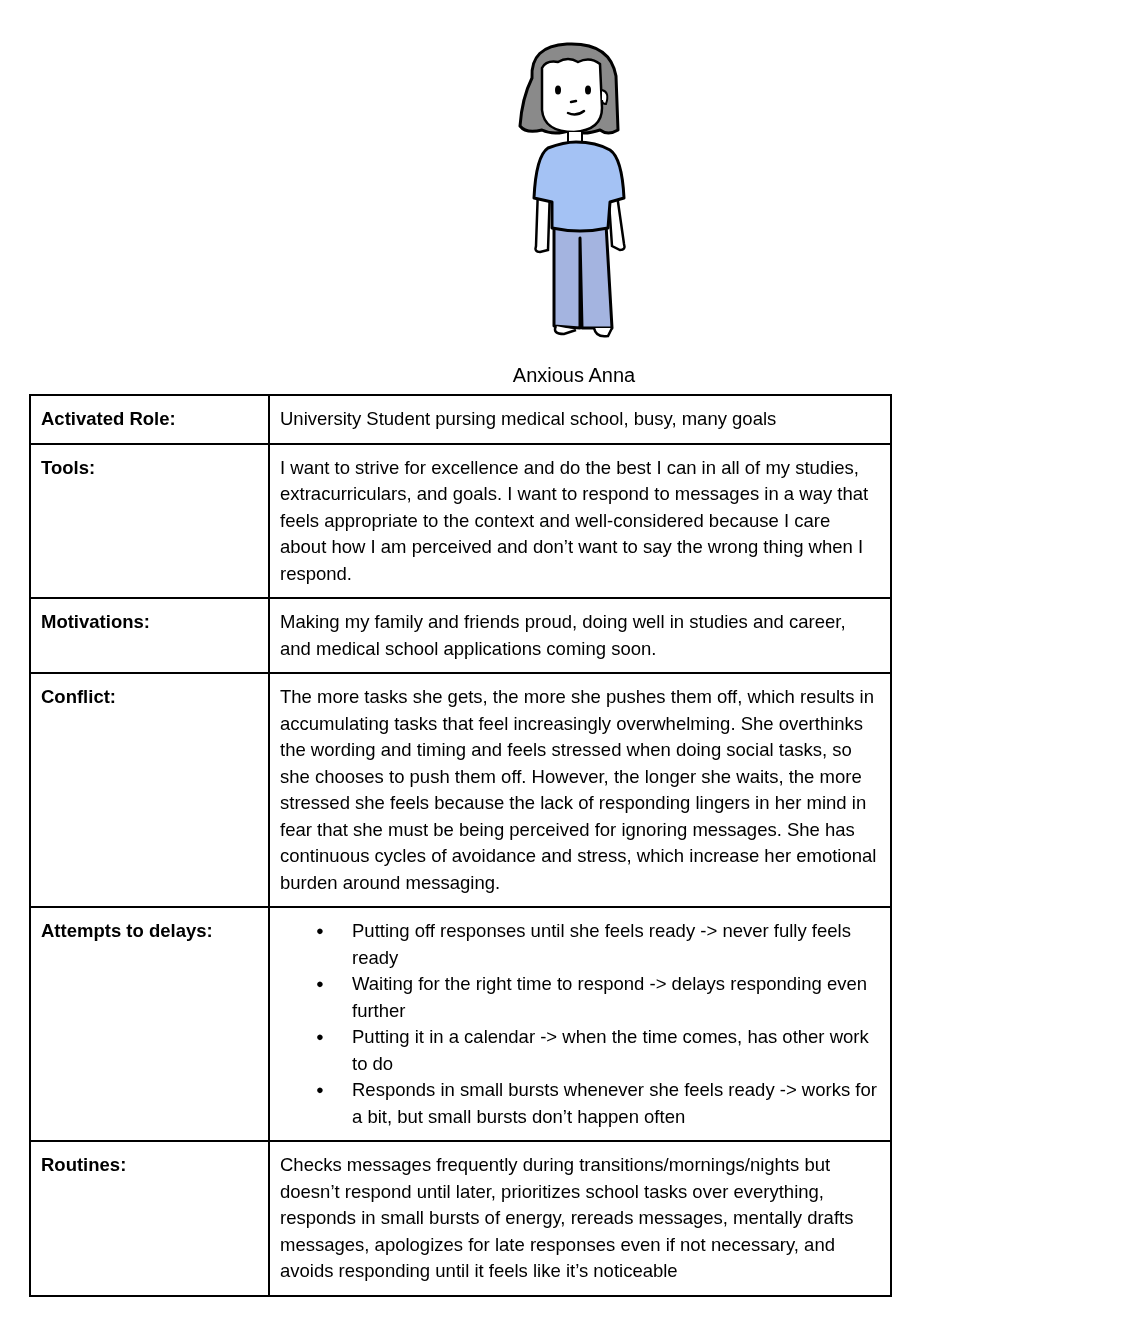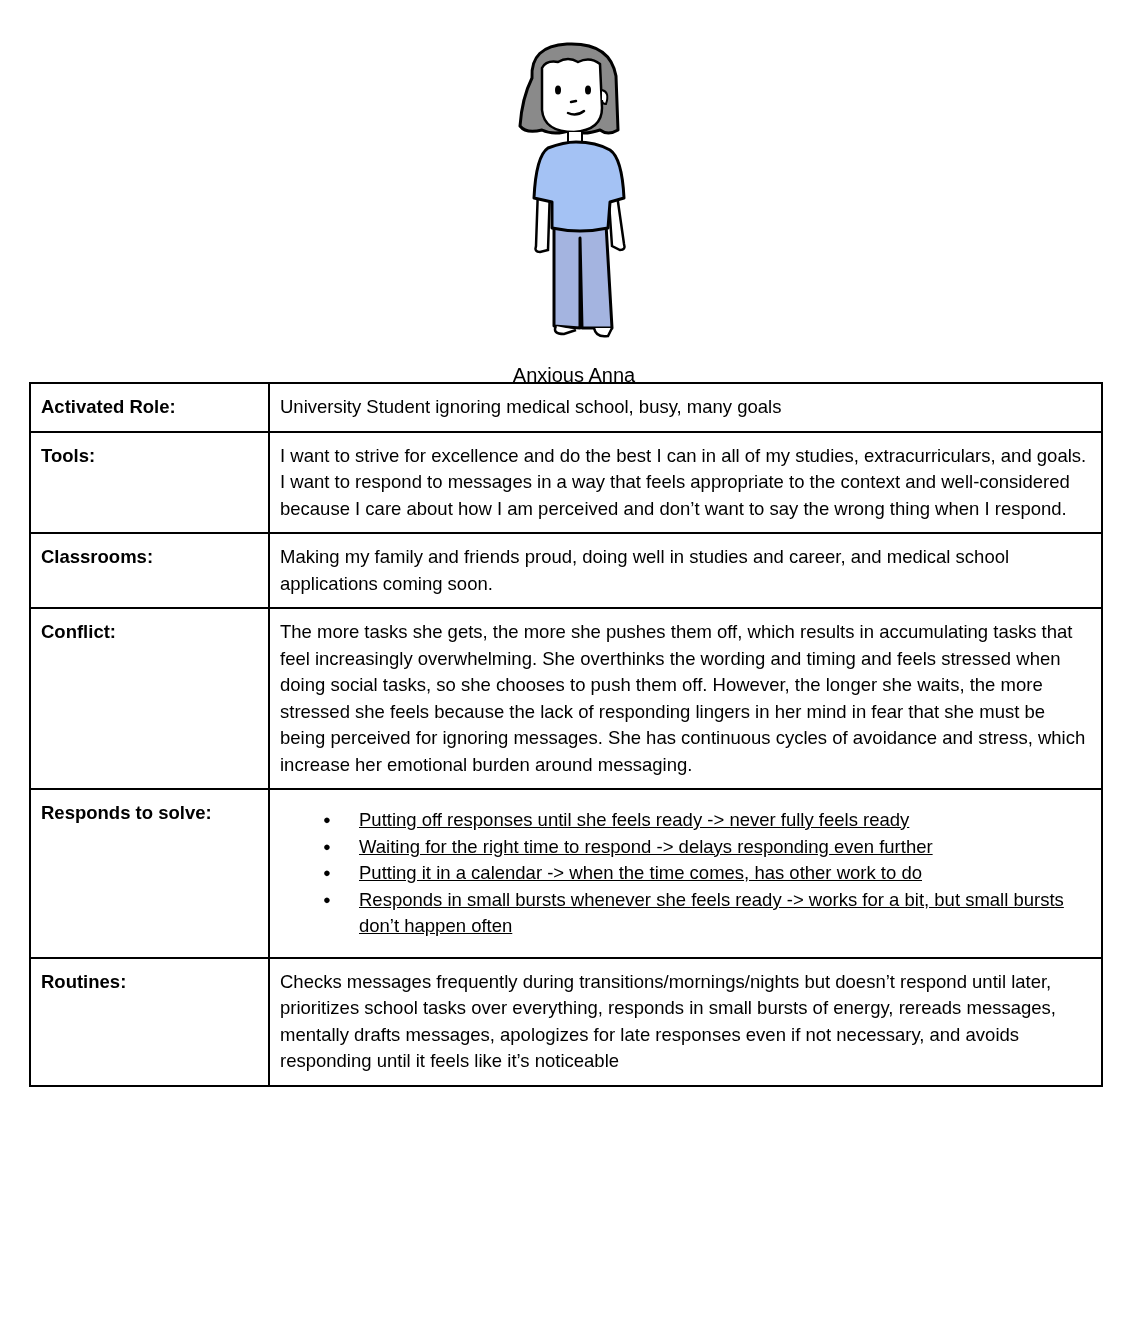--- a/index.html
+++ b/index.html
@@ -26,44 +26,43 @@
       left: 0;
       width: 1148px;
       top: 362px;
       text-align: center;
       font-size: 20px;
       line-height: 26px;
     }
     table.persona {
       position: absolute;
       left: 29px;
-      top: 382px;
-      width: 1074px;
+      top: 394px;
+      width: 863px;
       border-collapse: collapse;
       table-layout: fixed;
     }
     table.persona td {
       border: 2px solid #000;
       vertical-align: top;
       font-size: 18.5px;
       line-height: 26.5px;
       padding: 10px 10px 10px 10px;
     }
     td.label {
       width: 217px;
       font-weight: bold;
     }
     td.value {
       padding-right: 8px;
     }
     ul.bullets {
-      margin: 7px;
+      margin: 0;
       padding: 0 0 0 72px;
       list-style: none;
-      text-decoration: underline;
     }
     ul.bullets li {
       position: relative;
     }
     ul.bullets li::before {
       content: "\25CF";
       position: absolute;
       left: -36px;
       font-size: 13px;
     }
@@ -102,36 +101,36 @@
     <path d="M36 110 Q52 104 64 104 Q84 104 98 112 Q110 120 112 160 L98 164 L96 190 Q68 196 40 190 L40 164 L22 160 Q24 118 36 110 Z" fill="#a4c2f4" stroke="#000" stroke-width="3" stroke-linejoin="round"></path>
   </svg>
 </div>
 
 <div class="caption">Anxious Anna</div>
 
 <table class="persona">
   <tbody>
     <tr>
       <td class="label">Activated Role:</td>
-      <td class="value">University Student ignoring medical school, busy, many goals</td>
+      <td class="value">University Student pursing medical school, busy, many goals</td>
     </tr>
     <tr>
       <td class="label">Tools:</td>
       <td class="value">I want to strive for excellence and do the best I can in all of my studies, extracurriculars, and goals. I want to respond to messages in a way that feels appropriate to the context and well-considered because I care about how I am perceived and don’t want to say the wrong thing when I respond.</td>
     </tr>
     <tr>
-      <td class="label">Classrooms:</td>
+      <td class="label">Motivations:</td>
       <td class="value">Making my family and friends proud, doing well in studies and career, and medical school applications coming soon.</td>
     </tr>
     <tr class="row-conflict">
       <td class="label">Conflict:</td>
       <td class="value">The more tasks she gets, the more she pushes them off, which results in accumulating tasks that feel increasingly overwhelming. She overthinks the wording and timing and feels stressed when doing social tasks, so she chooses to push them off. However, the longer she waits, the more stressed she feels because the lack of responding lingers in her mind in fear that she must be being perceived for ignoring messages. She has continuous cycles of avoidance and stress, which increase her emotional burden around messaging.</td>
     </tr>
     <tr>
-      <td class="label">Responds to solve:</td>
+      <td class="label">Attempts to delays:</td>
       <td class="value">
         <ul class="bullets">
           <li>Putting off responses until she feels ready -&gt; never fully feels ready</li>
           <li>Waiting for the right time to respond -&gt; delays responding even further</li>
           <li>Putting it in a calendar -&gt; when the time comes, has other work to do</li>
           <li>Responds in small bursts whenever she feels ready -&gt; works for a bit, but small bursts don’t happen often</li>
         </ul>
       </td>
     </tr>
     <tr>

